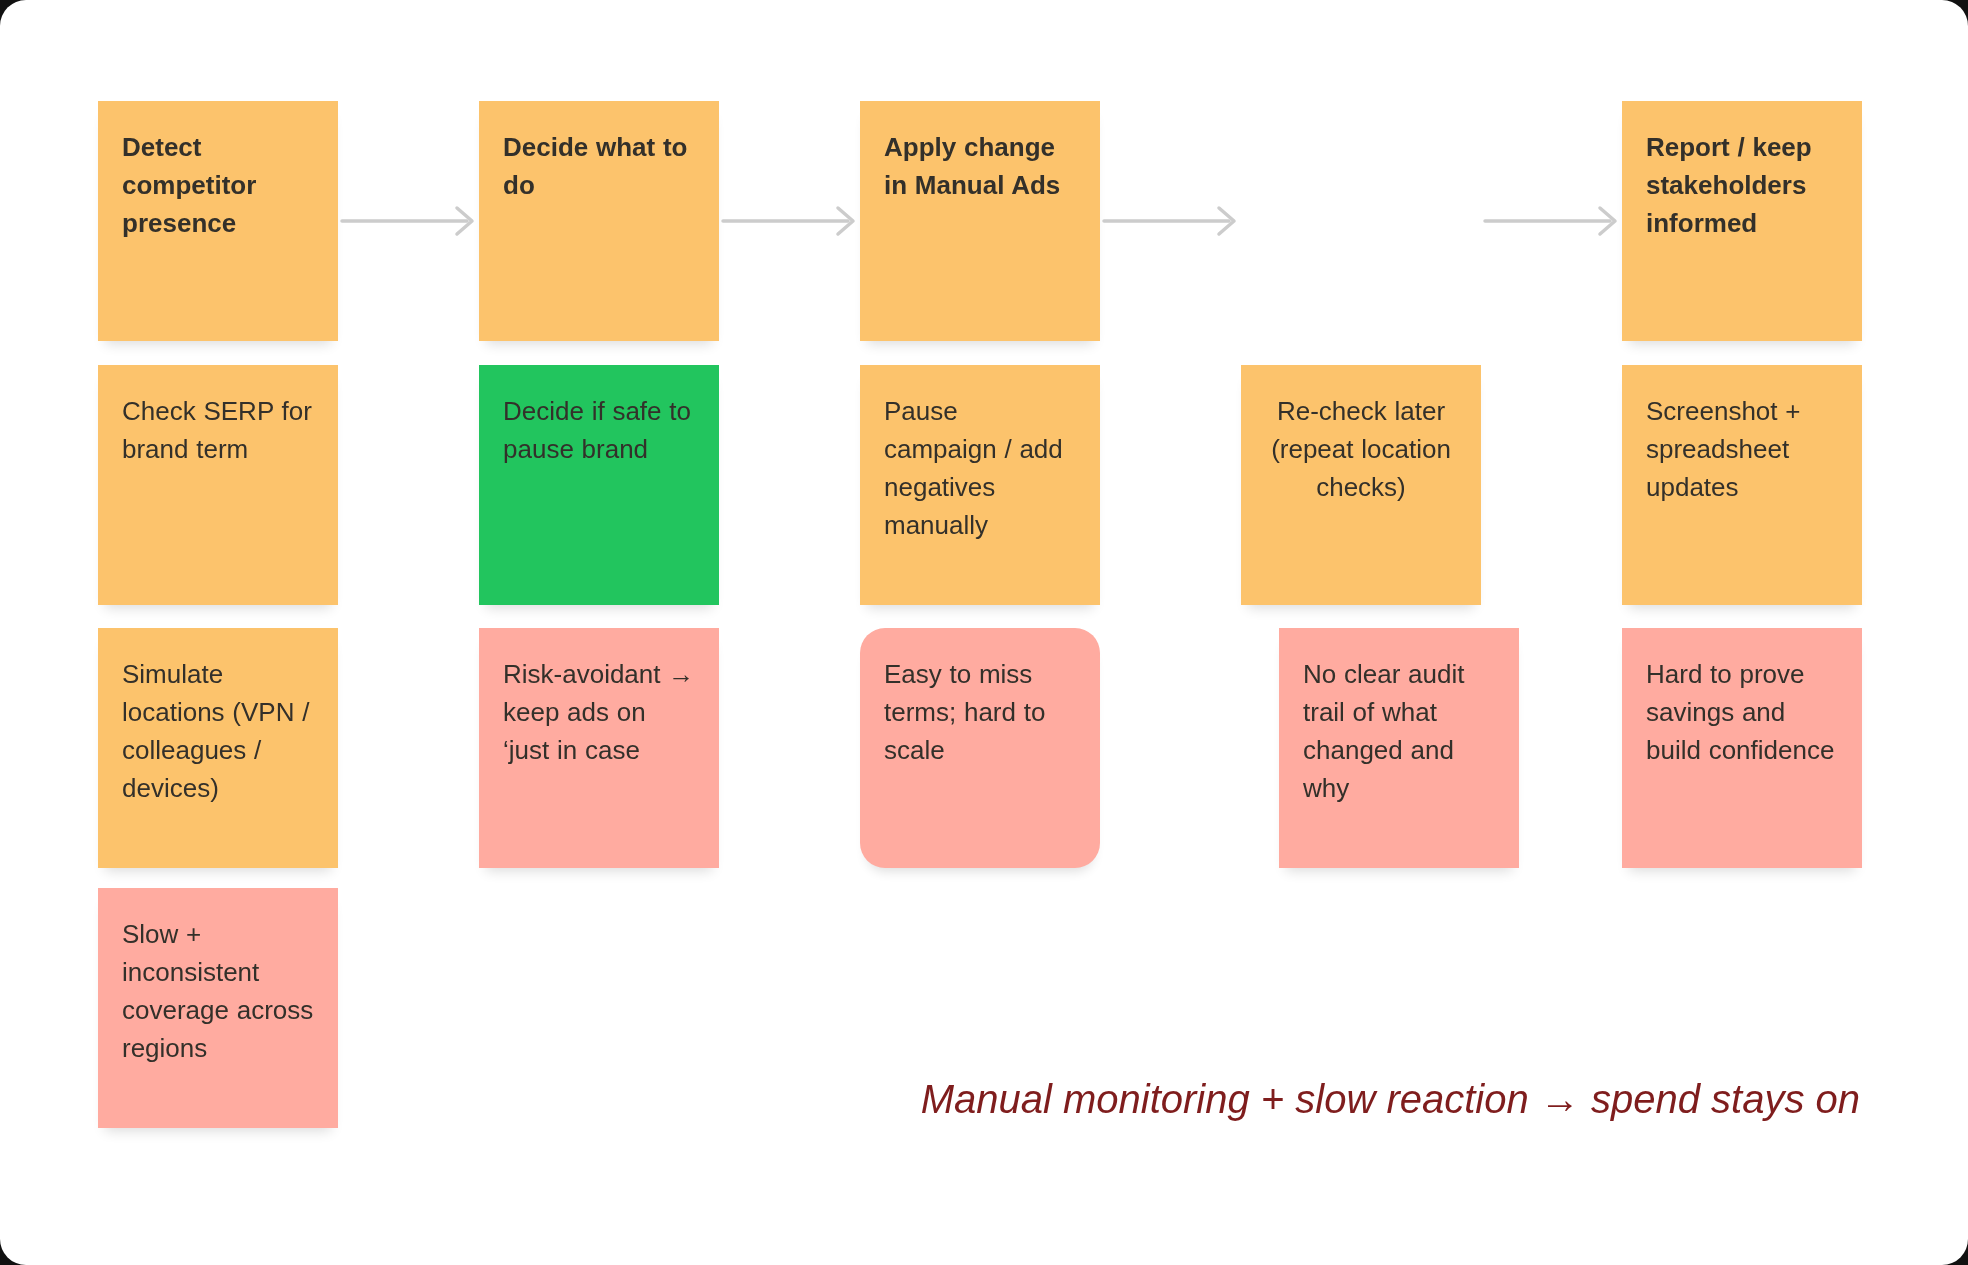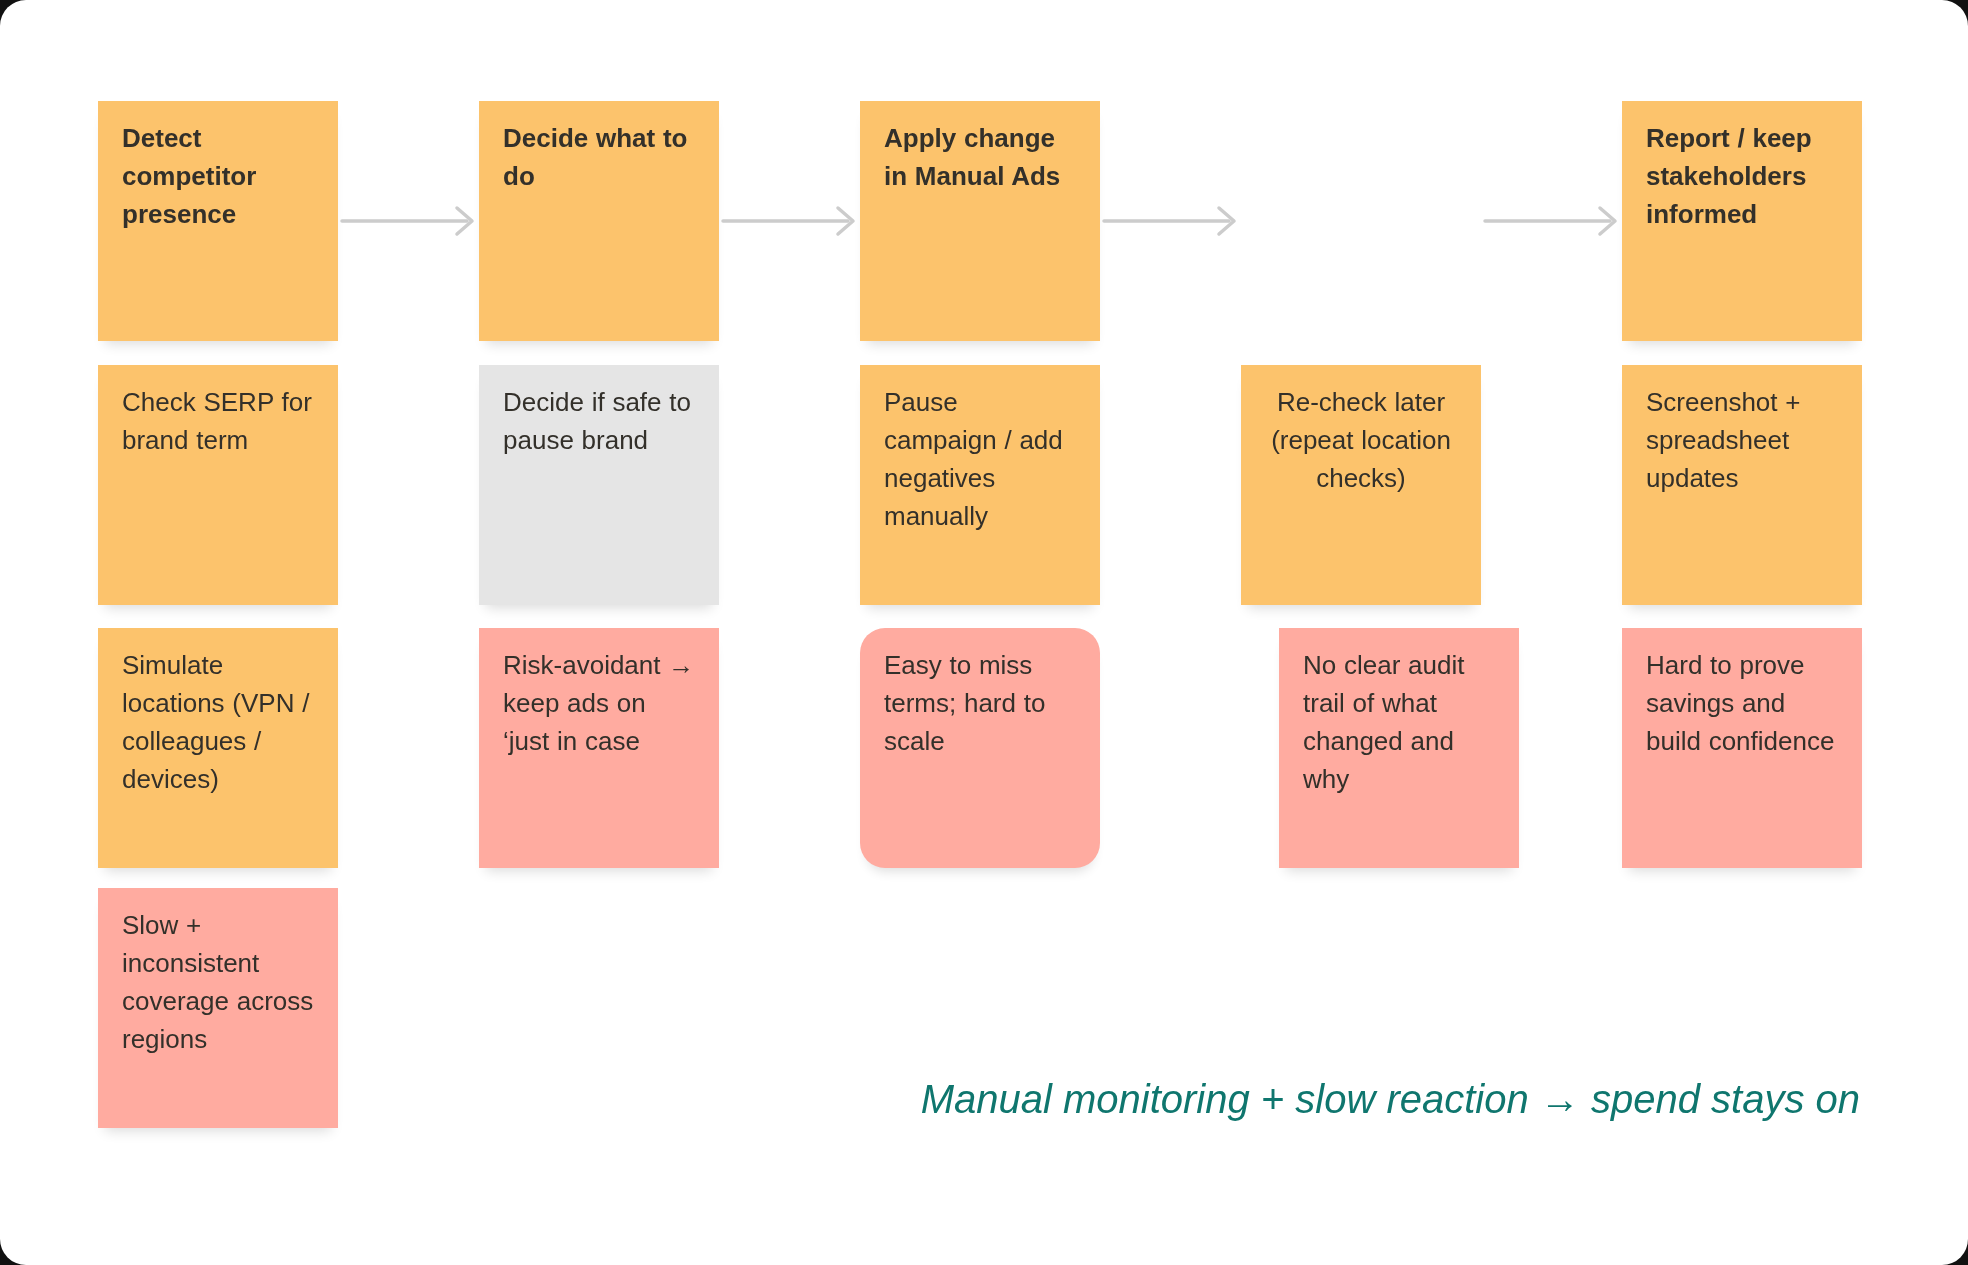--- a/index.html
+++ b/index.html
@@ -14,21 +14,21 @@
     background: #ffffff;
     border-radius: 26px;
     overflow: hidden;
     font-family: "Liberation Sans", "DejaVu Sans", sans-serif;
   }
   .sticky {
     position: absolute;
     width: 240px;
     height: 240px;
     box-sizing: border-box;
-    padding: 18px 24px;
+    padding: 27px 24px;
     font-size: 26px;
     line-height: 38px;
     color: #33302A;
     box-shadow: 0 10px 12px -7px rgba(0,0,0,0.14);
     word-spacing: 0.5px;
   }
   .sticky.header {
     font-weight: 700;
   }
   .flow-arrow {
@@ -43,27 +43,27 @@
     font-size: 40px;
     line-height: 46px;
     color: #2B2E36;
     white-space: nowrap;
   }
 </style>
 </head>
 <body>
 
 <div class="board" id="board" style="background: rgb(255, 255, 255);">
-  <div class="caption" style="color: #0f766e;">Manual monitoring + slow reaction → spend stays on</div>
+  <div class="caption" style="color: #7f1d1d;">Manual monitoring + slow reaction → spend stays on</div>
 <div class="sticky header" style="left: 98px; top: 101px; background: rgb(252, 195, 108); color: rgb(51, 48, 42);"><span>Detect competitor presence</span></div>
     <div class="sticky" style="left: 98px; top: 365px; background: rgb(252, 195, 108); color: rgb(51, 48, 42);"><span>Check SERP for brand term</span></div>
     <div class="sticky" style="left: 98px; top: 628px; background: rgb(252, 195, 108); color: rgb(51, 48, 42);"><span>Simulate locations (VPN / colleagues / devices)</span></div>
     <div class="sticky" style="left: 98px; top: 888px; background: rgb(255, 171, 160); color: rgb(51, 48, 42);"><span>Slow + inconsistent coverage across regions</span></div>
     <div class="sticky header" style="left: 479px; top: 101px; background: rgb(252, 195, 108); color: rgb(51, 48, 42);"><span>Decide what to do</span></div>
-    <div class="sticky" style="left: 479px; top: 365px; background: #e5e5e5; color: rgb(51, 48, 42);"><span>Decide if safe to pause brand</span></div>
+    <div class="sticky" style="left: 479px; top: 365px; background: #22c55e; color: rgb(51, 48, 42);"><span>Decide if safe to pause brand</span></div>
     <div class="sticky" style="left: 479px; top: 628px; background: rgb(255, 171, 160); color: rgb(51, 48, 42);"><span>Risk-avoidant → keep ads on ‘just in case</span></div>
     <div class="sticky header" style="left: 860px; top: 101px; background: rgb(252, 195, 108); color: rgb(51, 48, 42);"><span>Apply change in Manual Ads</span></div>
     <div class="sticky" style="left: 860px; top: 365px; background: rgb(252, 195, 108); color: rgb(51, 48, 42);"><span>Pause campaign / add negatives manually</span></div>
     <div class="sticky" style="left: 860px; top: 628px; background: rgb(255, 171, 160); color: rgb(51, 48, 42); border-radius: 25px;"><span>Easy to miss terms; hard to scale</span></div>
     <div class="sticky" style="left: 1241px; top: 365px; background: rgb(252, 195, 108); color: rgb(51, 48, 42); text-align: center;"><span>Re-check later (repeat location checks)</span></div>
     <div class="sticky" style="left: 1241px; top: 628px; background: rgb(255, 171, 160); color: rgb(51, 48, 42); margin-left: 38px;"><span>No clear audit trail of what changed and why</span></div>
     <div class="sticky header" style="left: 1622px; top: 101px; background: rgb(252, 195, 108); color: rgb(51, 48, 42);"><span>Report / keep stakeholders informed</span></div>
     <div class="sticky" style="left: 1622px; top: 365px; background: rgb(252, 195, 108); color: rgb(51, 48, 42);"><span>Screenshot + spreadsheet updates</span></div>
     <div class="sticky" style="left: 1622px; top: 628px; background: rgb(255, 171, 160); color: rgb(51, 48, 42);"><span>Hard to prove savings and build confidence</span></div>
     <svg width="141" height="44" class="flow-arrow" style="left: 338px; top: 199px;">

